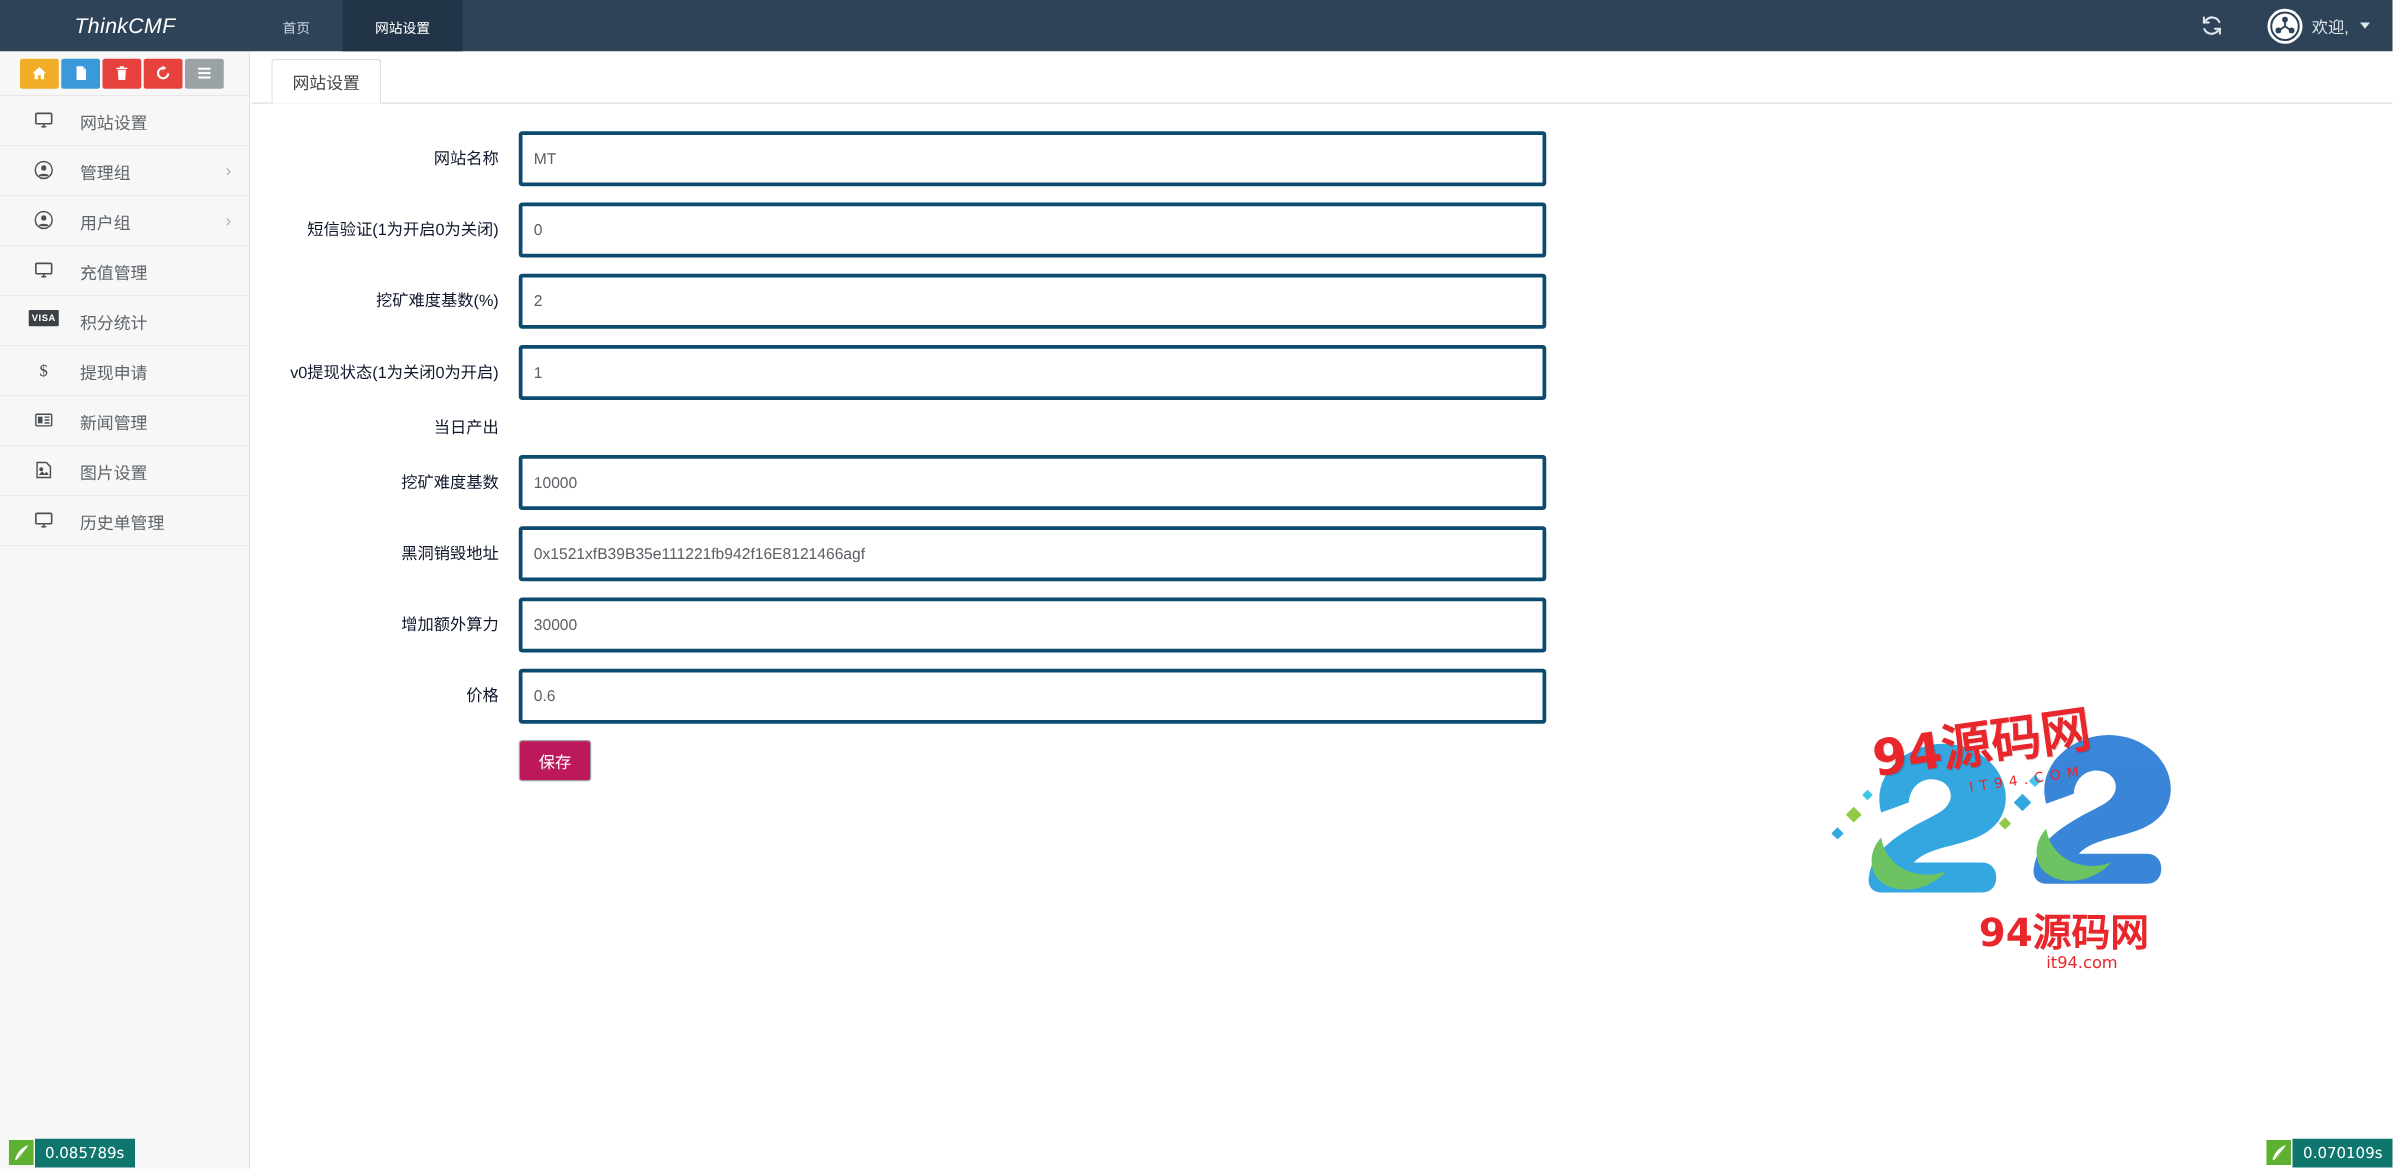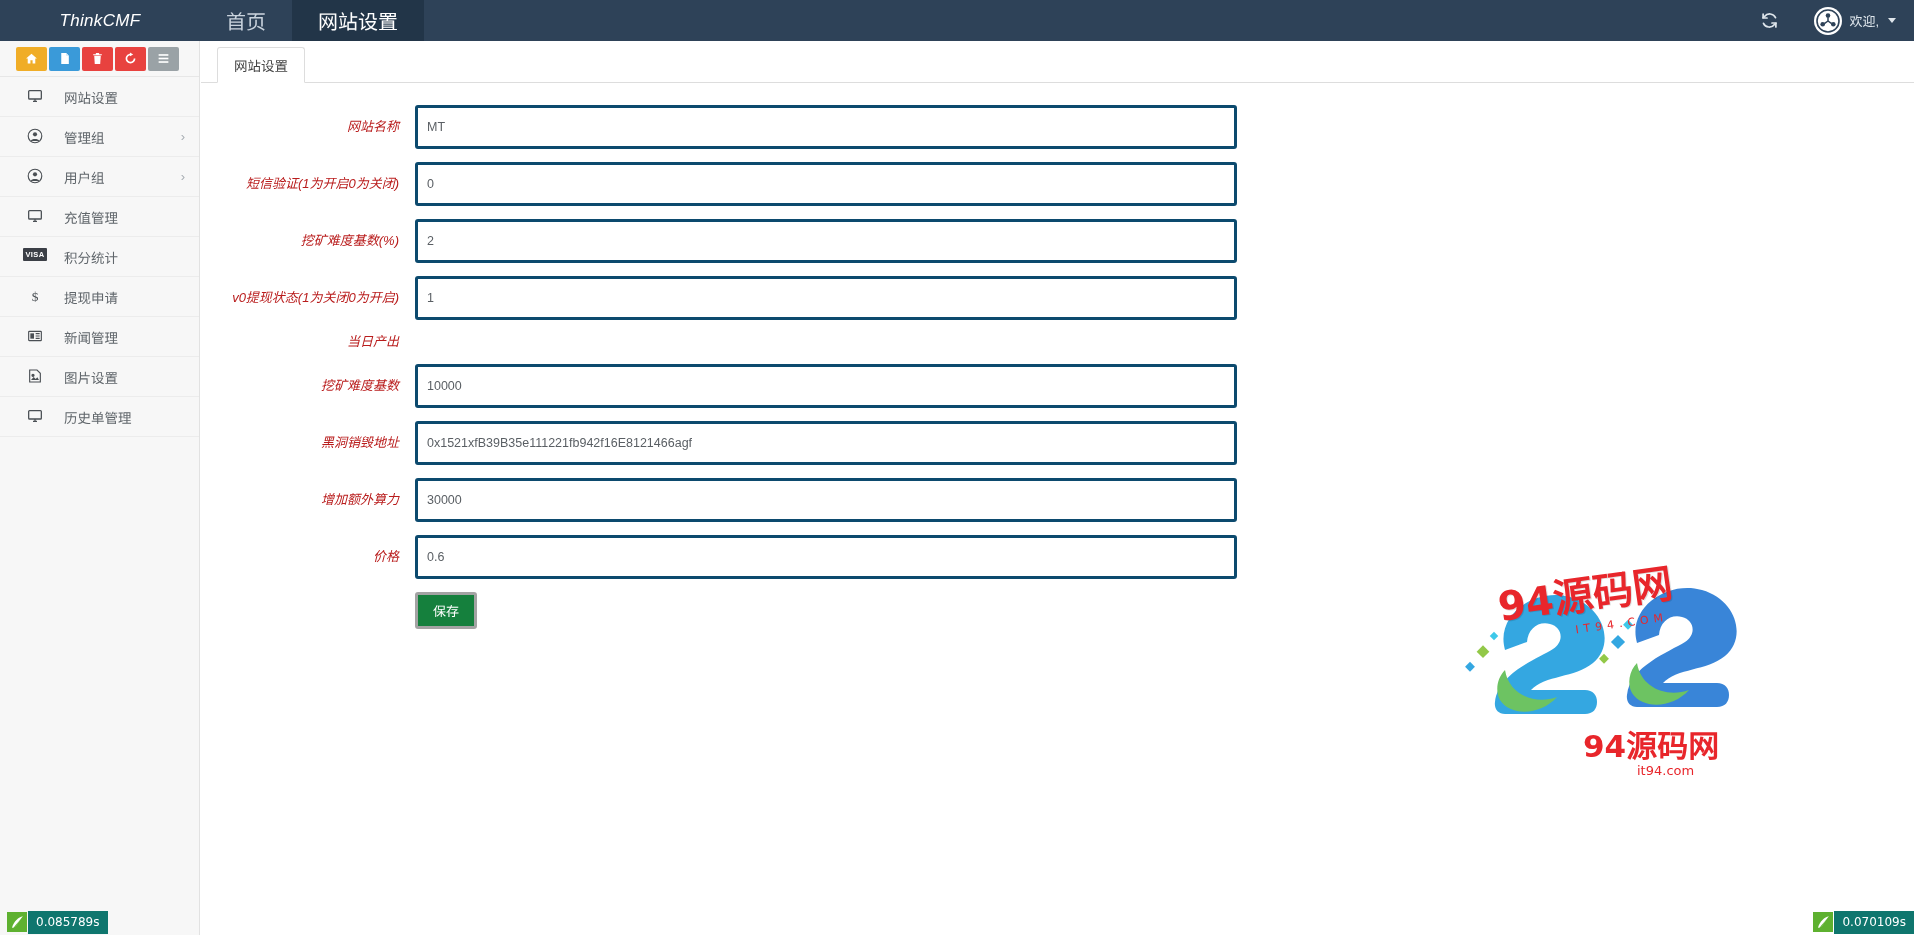--- a/index.html
+++ b/index.html
@@ -28,21 +28,21 @@
     font-size: 17px;
     letter-spacing: .3px;
     user-select: none;
     font-style: italic;
   }
   .nav-items { display: flex; align-items: stretch; }
   .nav-item {
     padding: 16px 26px;
     display: flex; align-items: center;
     color: #c9d3dd;
-    font-size: 20px;
+    font-size: 11px;
     cursor: pointer;
   }
   .nav-item.active {
     background: #223548;
     color: #ffffff;
   }
   .nav-right {
     margin-left: auto;
     display: flex; align-items: center;
     padding-right: 18px;
@@ -168,43 +168,42 @@
   .form-row {
     display: flex;
     align-items: center;
     margin-bottom: 13px;
   }
   .form-label {
     width: 214px;
     text-align: right;
     padding-right: 16px;
     font-size: 13px;
-    color: #b91c1c;
+    color: #0f172a;
     flex: 0 0 auto;
     line-height: 18px;
-    font-style: italic;
   }
   .form-control {
     width: 822px;
     height: 30px;
     border: 3px solid #0c4a6e;
     border-radius: 3px;
     padding: 19px 9px;
     font-size: 12.5px;
     color: #5a5f64;
     background: #fff;
     outline: none;
     font-family: "Liberation Sans", "DejaVu Sans", sans-serif;
   }
   .btn-row { display:flex; }
   .btn-offset { width: 214px; flex: 0 0 auto; }
   .btn-save {
-    background: #15803d;
+    background: #be185d;
     color: #ffffff;
-    border: 3px solid #a3a3a3;
+    border: 1px solid #a3a3a3;
     border-radius: 3px;
     font-size: 13px;
     padding: 6px 15px;
     cursor: pointer;
     font-family: "Liberation Sans", "DejaVu Sans", sans-serif;
   }
 
   
   .watermark {
     position: absolute;

